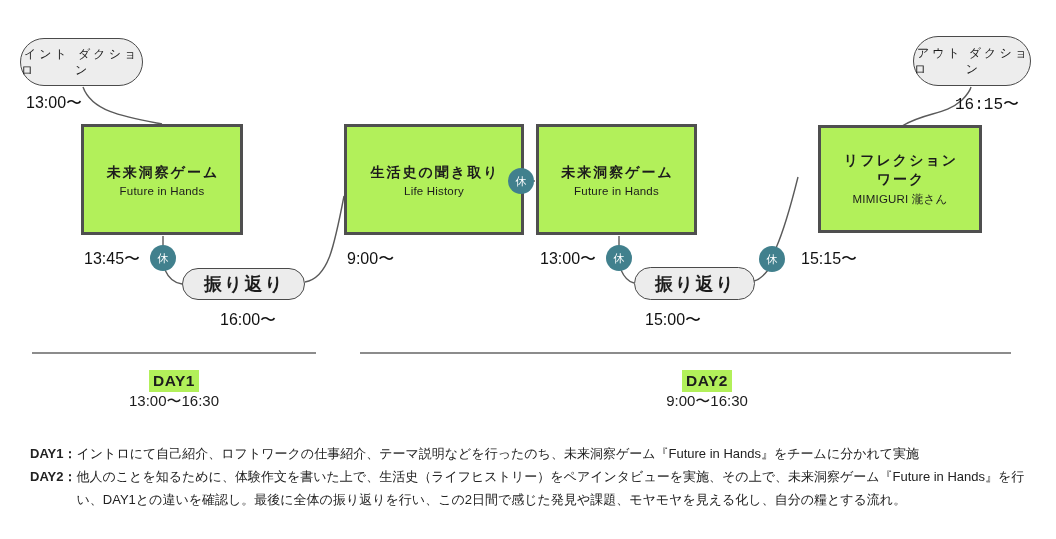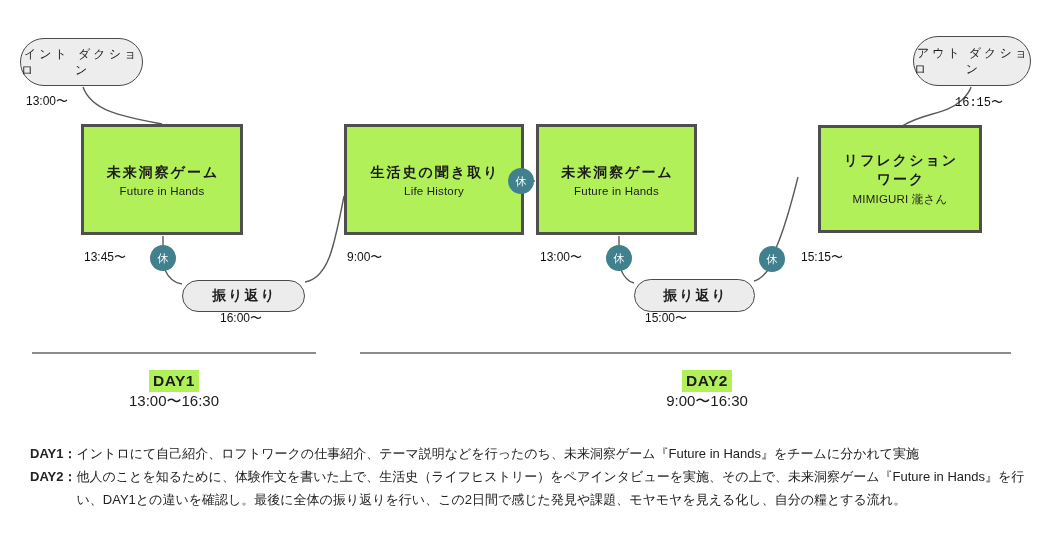--- a/index.html
+++ b/index.html
@@ -70,21 +70,21 @@
     letter-spacing: 0.2px;
   }
   .box-1 { left: 81px;  top: 124px; width: 162px; height: 111px; }
   .box-2 { left: 344px; top: 124px; width: 180px; height: 111px; }
   .box-3 { left: 536px; top: 124px; width: 161px; height: 111px; }
   .box-4 { left: 798px; top: 125px; width: 164px; height: 108px; margin-left: 20px; }
 
   
   .time {
     position: absolute;
-    font-size: 12px;
+    font-size: 16px;
     color: #111;
     white-space: nowrap;
   }
   .time-intro { left: 26px;  top: 93px; }
   .time-outro { left: 955px; top: 94px; font-family: Liberation Mono, monospace; }
   .time-s1 { left: 84px;  top: 249px; }
   .time-s2 { left: 347px; top: 249px; }
   .time-s3 { left: 540px; top: 249px; }
   .time-s4 { left: 801px; top: 249px; }
   .time-r1 { left: 188px; top: 310px; margin-left: 32px; }
@@ -109,25 +109,24 @@
 
   
   .refl-pill {
     position: absolute;
     background: #ececec;
     border: 1.5px solid #4a4a4a;
     border-radius: 17px;
     display: flex;
     align-items: center;
     justify-content: center;
-    font-size: 14px;
+    font-size: 18px;
     font-weight: bold;
     letter-spacing: 2px;
     text-indent: 2px;
-    margin-top: 12px;
   }
   .refl-1 { left: 182px; top: 268px; width: 123px; height: 32px; }
   .refl-2 { left: 634px; top: 267px; width: 121px; height: 33px; }
 
   
   .day-line {
     position: absolute;
     height: 2px;
     background: #8c8c8c;
     top: 352px;

